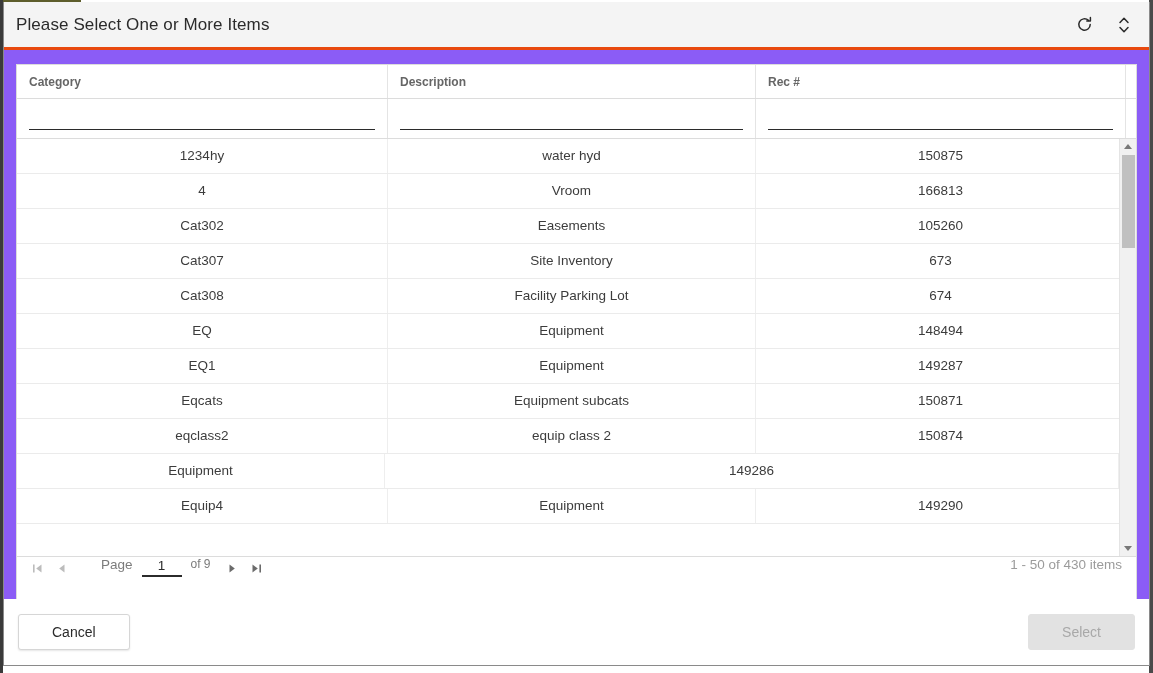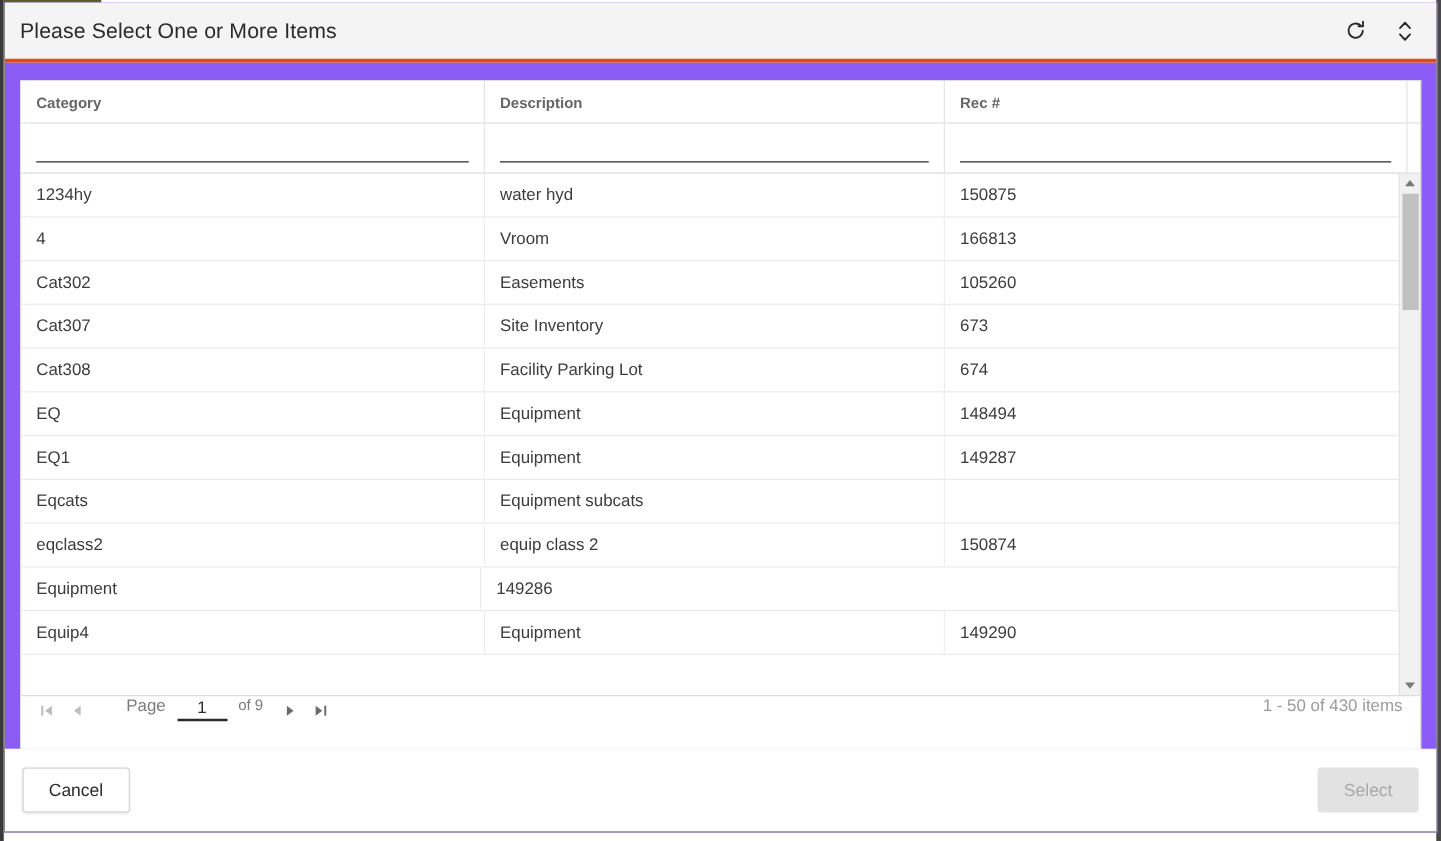--- a/index.html
+++ b/index.html
@@ -188,20 +188,21 @@
   }
   .row .cell {
     box-sizing: border-box;
     padding: 9px 12px 10px 12px;
     font-size: 13.5px;
     color: #3c3c3c;
     border-right: 1px solid #eeeeee;
     white-space: nowrap;
     overflow: hidden;
     height: 34px;
+    text-align: center;
   }
 
   
   .vscroll {
     width: 17px;
     min-width: 17px;
     background: #f1f1f1;
     border-left: 1px solid #e4e4e4;
     position: relative;
     box-sizing: border-box;
@@ -300,21 +301,21 @@
     min-height: 66px;
     display: flex;
     align-items: center;
     padding: 0 14px 0 14px;
     box-sizing: border-box;
     background: #ffffff;
   }
   .btn {
     font-family: "Liberation Sans", sans-serif;
     font-size: 14px;
-    padding: 9px 20px;
+    padding: 9px 33px;
     border-radius: 3px;
     cursor: pointer;
     min-width: 76px;
   }
   .btn-cancel {
     background: #ffffff;
     border: 1px solid #d6d6d6;
     color: #2b2b2b;
     box-shadow: 0 1px 2px rgba(0,0,0,0.10);
   }
@@ -412,20 +413,21 @@
               <div class="cell col-c">148494</div>
             </div>
             <div class="row">
               <div class="cell col-a">EQ1</div>
               <div class="cell col-b">Equipment</div>
               <div class="cell col-c">149287</div>
             </div>
             <div class="row">
               <div class="cell col-a">Eqcats</div>
               <div class="cell col-b">Equipment subcats</div>
+              <div class="cell col-c">150871</div>
             </div>
             <div class="row">
               <div class="cell col-a">eqclass2</div>
               <div class="cell col-b">equip class 2</div>
               <div class="cell col-c">150874</div>
             </div>
             <div class="row">
               <div class="cell col-b">Equipment</div>
               <div class="cell col-c">149286</div>
             </div>

